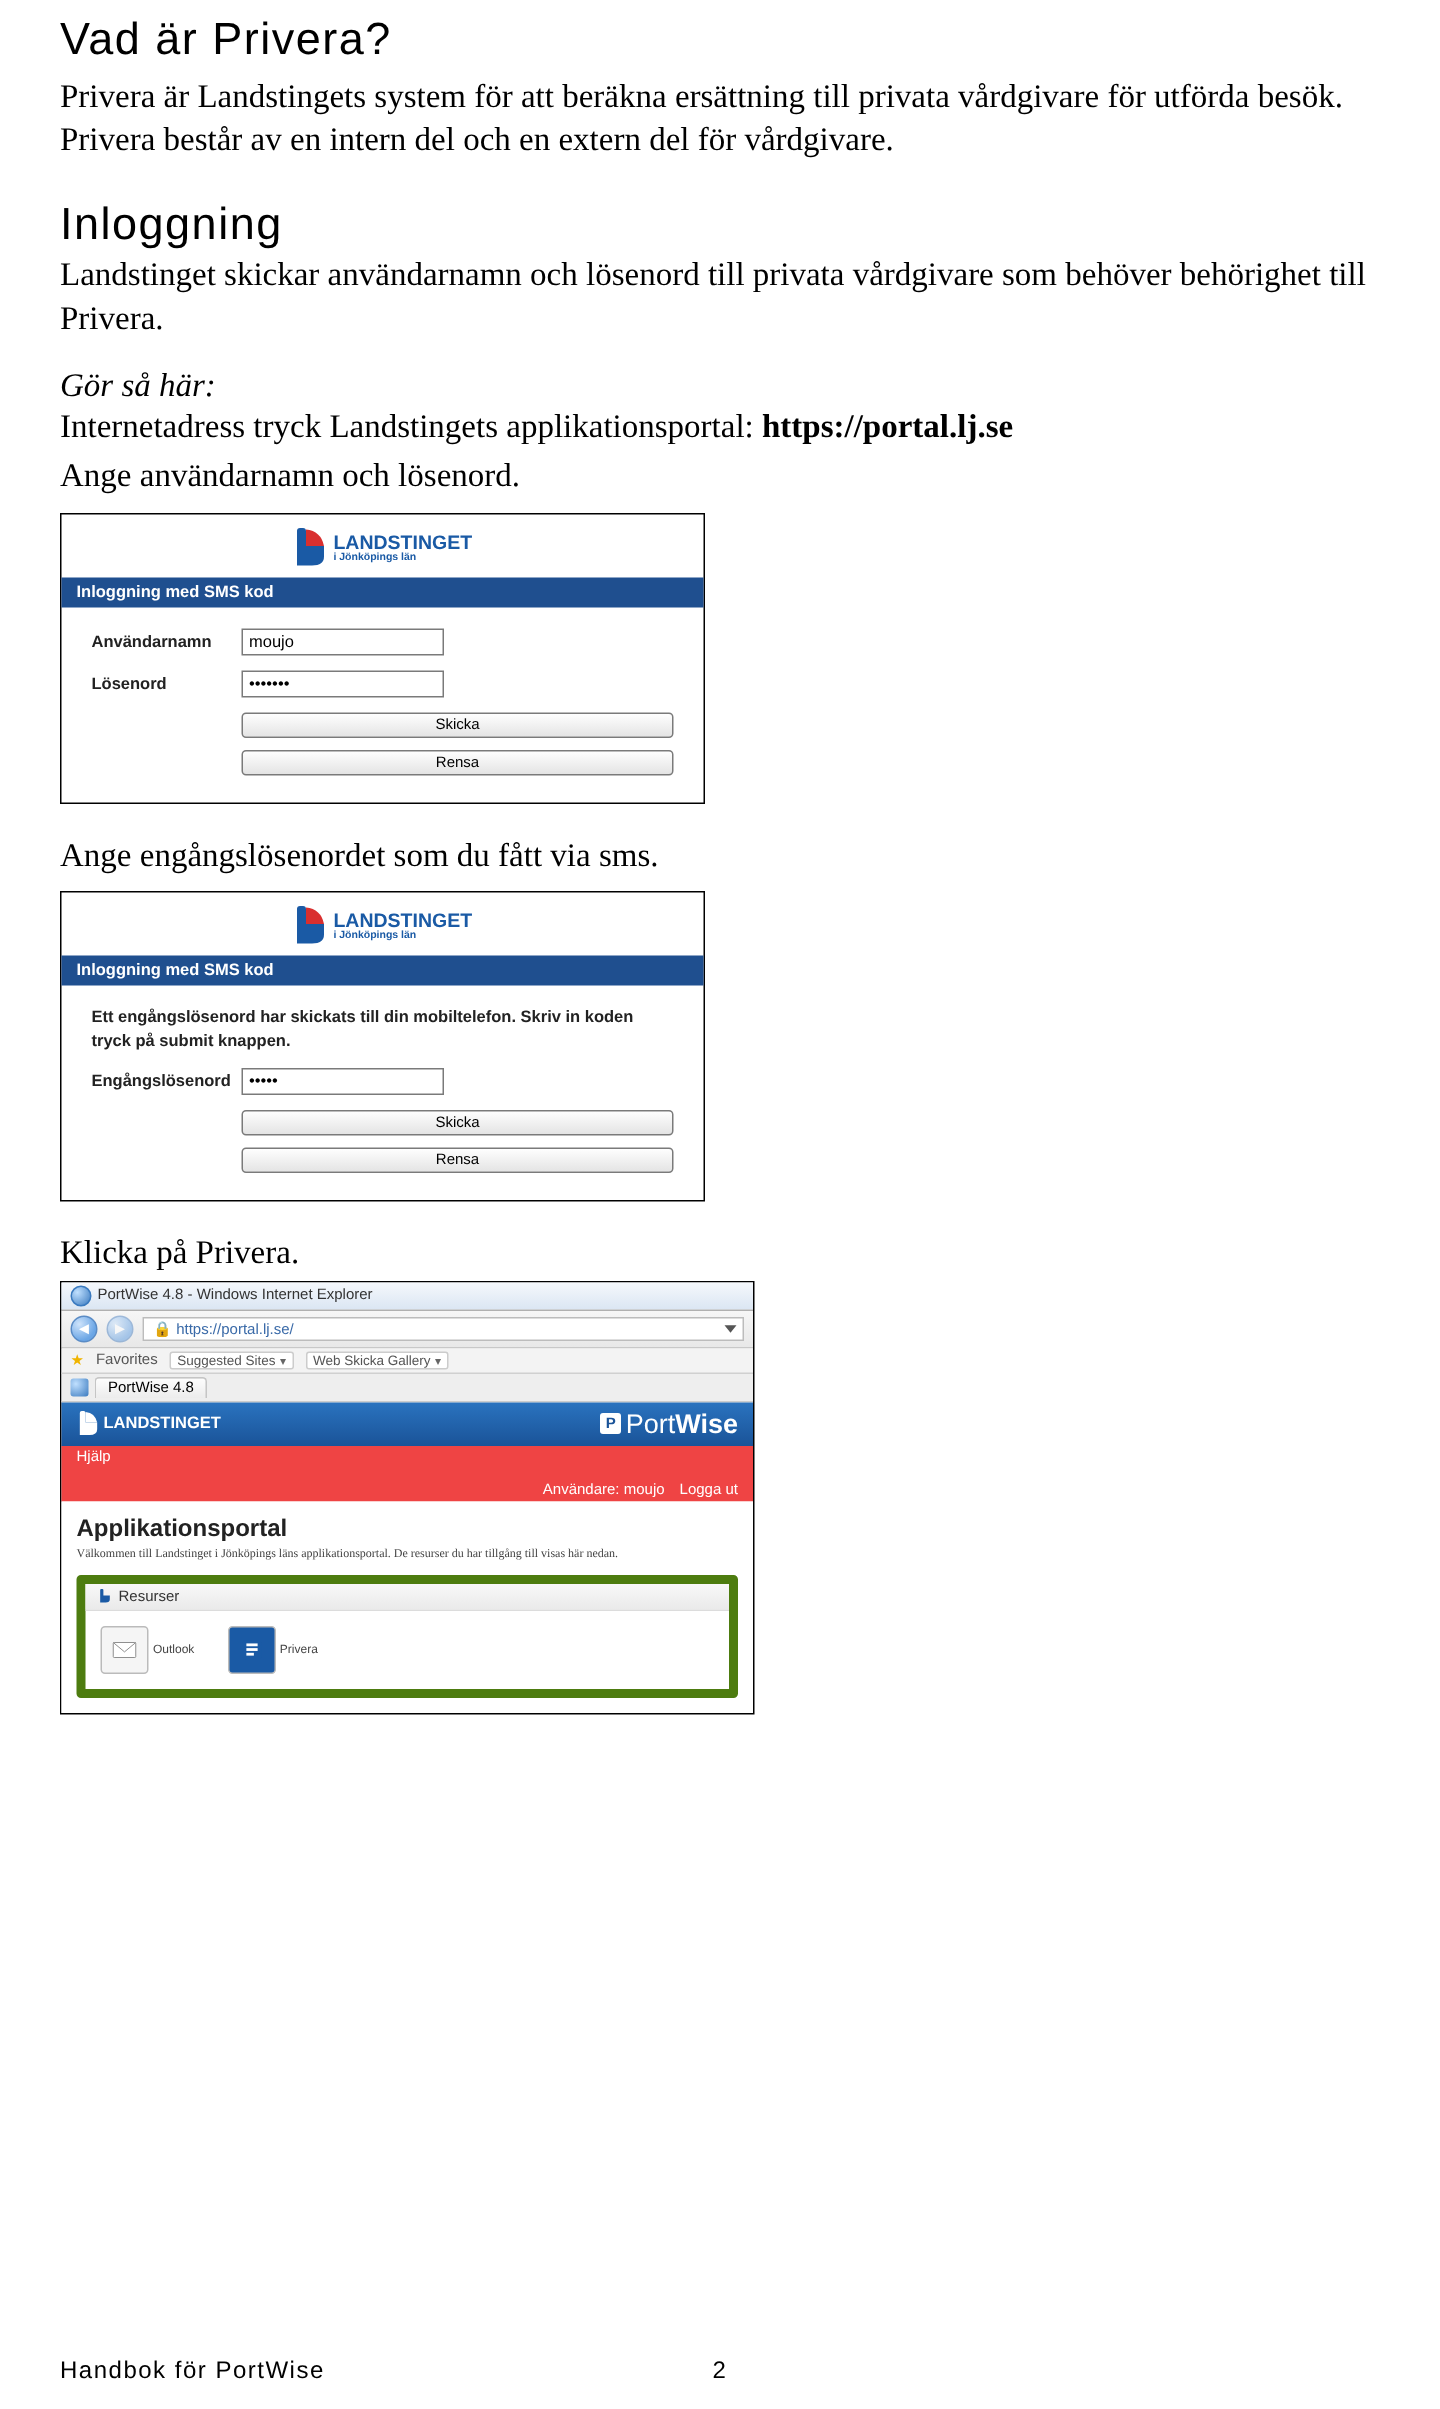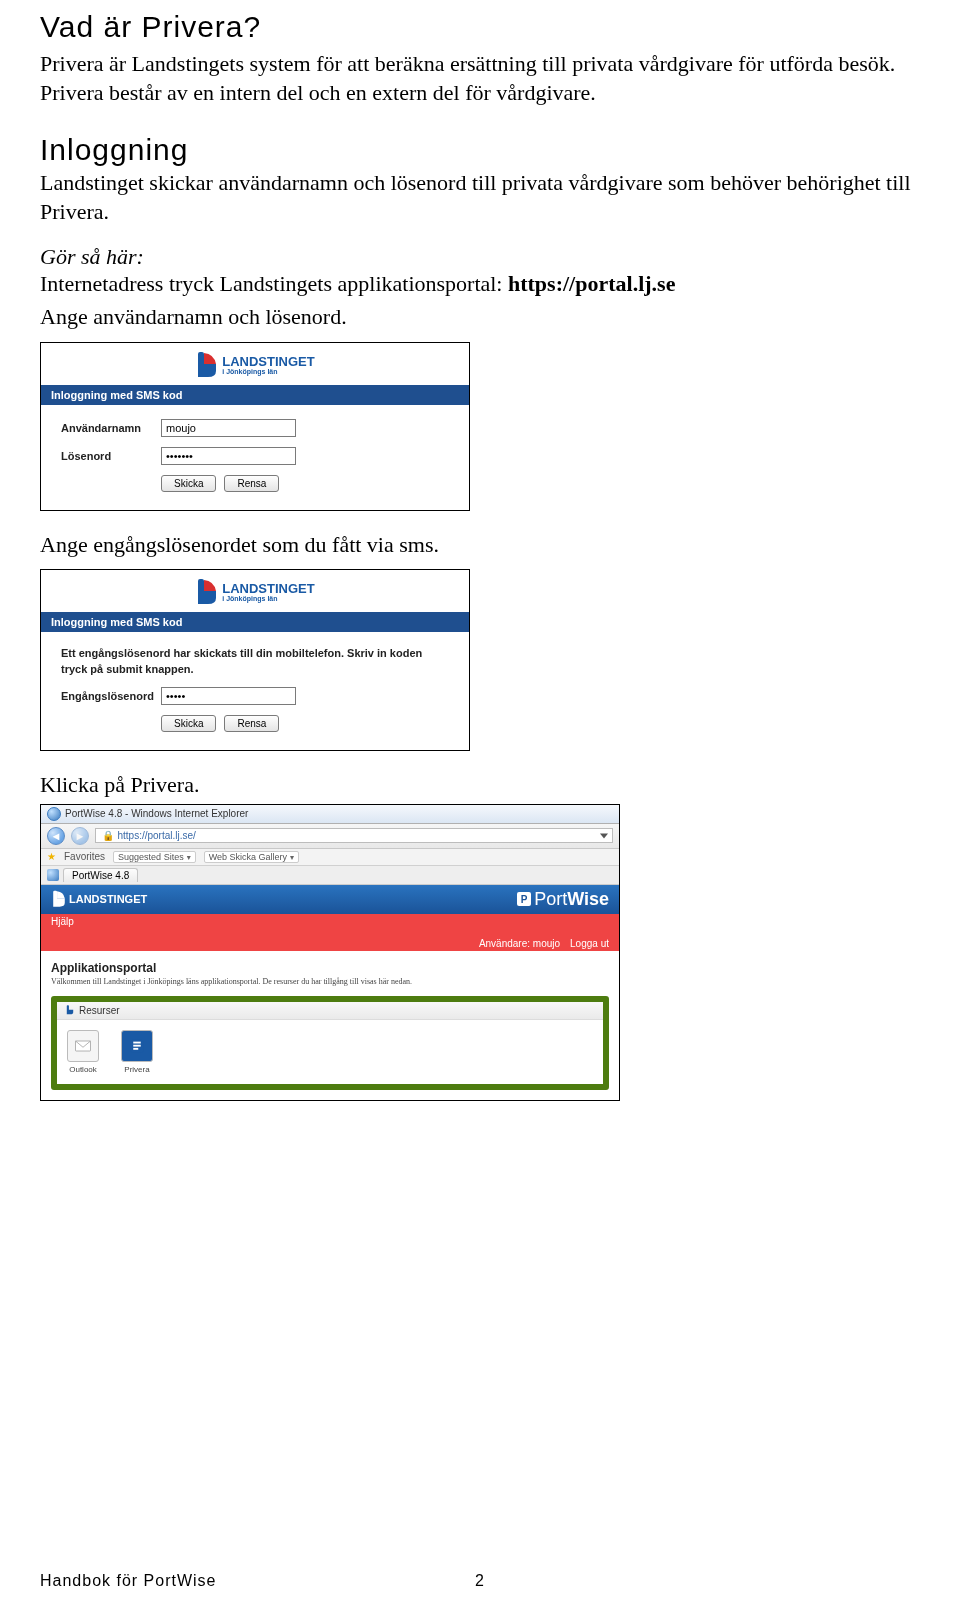--- a/index.html
+++ b/index.html
@@ -88,20 +88,21 @@
     font-family: Verdana, sans-serif;
     font-size: 11px;
     background: #fff;
     height: 18px;
   }
   .btn-row {
     display: flex;
     gap: 8px;
     padding-left: 100px;
     margin-top: 4px;
+    flex-direction: column;
   }
   .fake-btn {
     border: 1px solid #7a7a7a;
     border-radius: 3px;
     padding: 2px 12px;
     font-family: Verdana, sans-serif;
     font-size: 10px;
     background: linear-gradient(#fefefe,#e4e4e4);
     cursor: pointer;
   }
@@ -110,21 +111,21 @@
     font-size: 11px;
     font-weight: bold;
     color: #222;
     line-height: 1.4;
     margin-bottom: 10px;
   }
 
   
   .browser-frame {
     border: 1px solid #000;
-    width: 580px;
+    width: 463px;
     font-family: "Segoe UI", Tahoma, sans-serif;
   }
   .browser-titlebar {
     background: linear-gradient(#f5f8fc,#dbe6f3);
     padding: 2px 6px;
     font-size: 10px;
     color: #333;
     border-bottom: 1px solid #b0b0b0;
     display:flex; align-items:center; gap:4px;
   }
@@ -179,33 +180,33 @@
     margin-left:auto;color:#fff;font-family:Arial;font-size:18px;display:flex;align-items:center;gap:3px;
   }
   .portwise-brand .sq{width:14px;height:14px;background:#fff;border-radius:2px;display:inline-flex;align-items:center;justify-content:center;color:#1a5398;font-size:10px;font-weight:bold;}
   .portwise-brand b{font-weight:700;}
   .pw-menubar{
     background:#ef4444;color:#fff;font-size:10px;padding:2px 10px;
     display:flex;
   }
   .pw-menubar .right{margin-left:auto;display:flex;gap:10px;margin-top:22px;}
   .pw-body{background:#fff;padding:10px;}
-  .pw-h{font-family:"Trebuchet MS",Arial;font-weight:bold;font-size:12px;color:#222;}
+  .pw-h{font-family:"Trebuchet MS",Arial;font-weight:bold;font-size:16px;color:#222;}
   .pw-sub{font-family:Verdana;font-size:8px;color:#444;margin-top:2px;}
   .pw-card{
     border:6px solid #4d7c0f;border-radius:3px;margin-top:10px;text-align:center;
   }
   .pw-card-h{
     background:linear-gradient(#f8f8f8,#eaeaea);
     padding:3px 8px;font-size:10px;color:#333;border-bottom:1px solid #dcdcdc;
     display:flex;align-items:center;gap:4px;
   }
   .pw-card-body{padding:10px;display:flex;gap:22px;}
   .app-tile{
-    display:flex;flex-direction:column;align-items:center;font-size:8px;color:#444;gap:3px;
+    display:flex;flex-direction:row;align-items:center;font-size:8px;color:#444;gap:3px;
   }
   .app-icon{
     width:32px;height:32px;border:1px solid #bbb;border-radius:3px;
     display:flex;align-items:center;justify-content:center;background:#f5f5f5;
   }
 
   .footer{
     position:absolute;bottom:16px;left:40px;right:40px;
     display:flex;font-family:Arial,sans-serif;font-size:16px;color:#000;letter-spacing:1px;
   }

